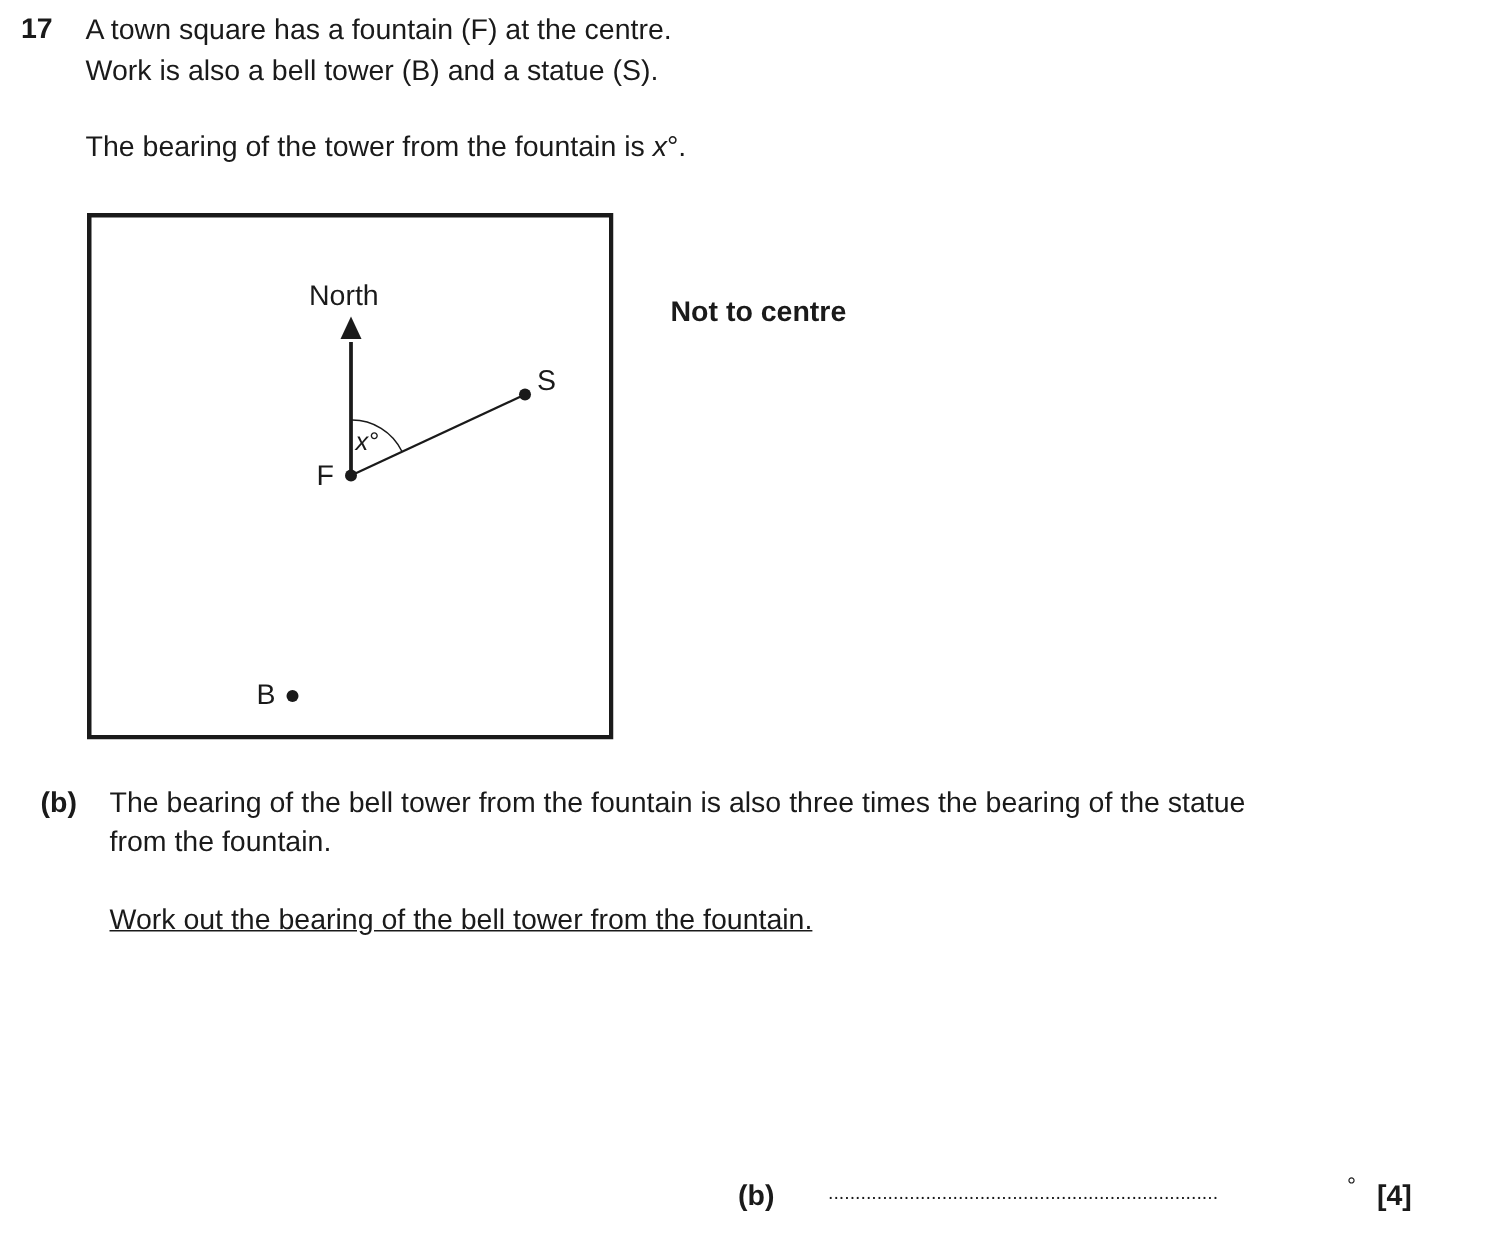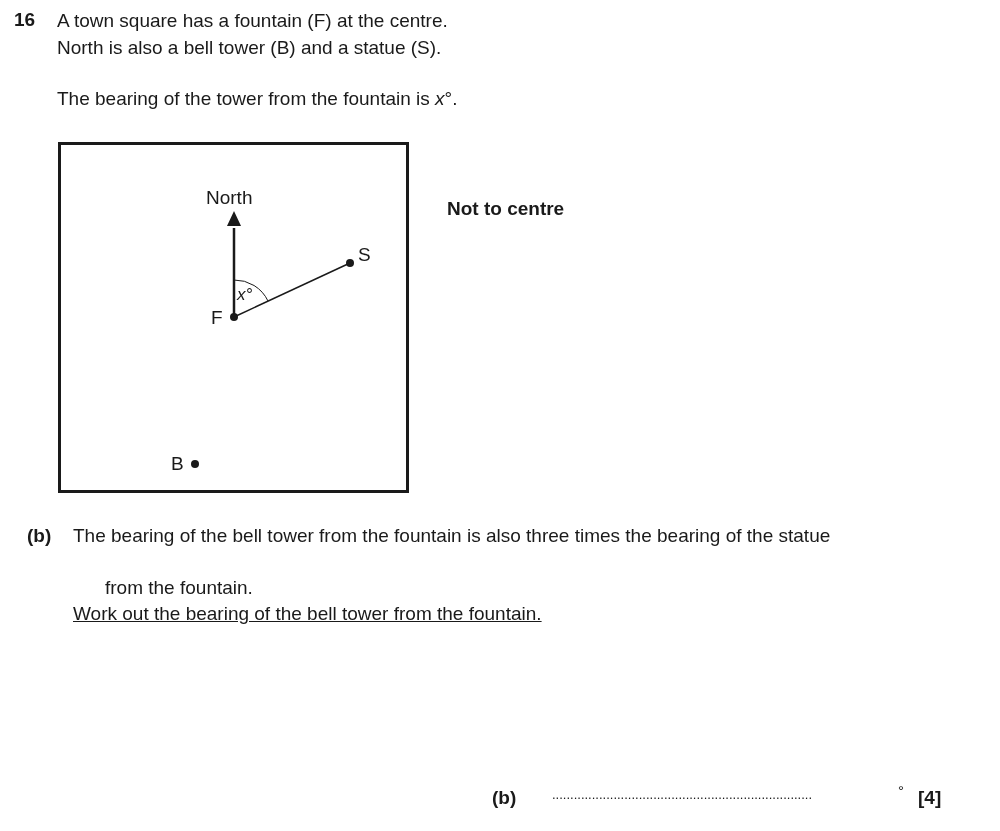--- a/index.html
+++ b/index.html
@@ -11,23 +11,23 @@
   .qnum { left:14px; top:9px; font-size:19px; font-weight:bold; }
   .txt { font-size:19px; line-height:26px; }
   .bold { font-weight:bold; }
   .diagram { position:absolute; left:58px; top:142px; width:351px; height:428px; }
   .diagram svg { display:block; }
   .dots { letter-spacing:0; }
 </style>
 </head>
 <body>
 
-<div class="abs qnum">16</div>
+<div class="abs qnum">17</div>
 <div class="abs txt" style="left:57px; top:8px;">A town square has a fountain (F) at the centre.</div>
-<div class="abs txt" style="left:57px; top:35px;">North is also a bell tower (B) and a statue (S).</div>
+<div class="abs txt" style="left:57px; top:35px;">Work is also a bell tower (B) and a statue (S).</div>
 <div class="abs txt" style="left:57px; top:86px;">
   <span>The bearing of the tower from the fountain is </span><i>x</i><span>°.</span>
 </div>
 
 <div class="diagram">
   <svg width="351" height="351" viewBox="0 0 351 351">
     <rect x="1.5" y="1.5" width="348" height="348" fill="#fff" stroke="#1a1a1a" stroke-width="3"></rect>
 
     <line x1="176" y1="175" x2="176" y2="86" stroke="#1a1a1a" stroke-width="2.5"></line>
     <polygon points="176,69 169,84 183,84" fill="#1a1a1a"></polygon>
@@ -44,19 +44,19 @@
   <div class="abs" style="left:153px; top:165px; font-size:19px;">F</div>
   <div class="abs" style="left:300px; top:102px; font-size:19px;">S</div>
   <div class="abs" style="left:113px; top:311px; font-size:19px;">B</div>
   <div class="abs" style="left:179px; top:143px; font-size:17px; font-style:italic;">x°</div>
 </div>
 
 <div class="abs txt bold" style="left:447px; top:196px;">Not to centre</div>
 
 <div class="abs txt bold" style="left:27px; top:523px;">(b)</div>
 <div class="abs txt" style="left:73px; top:523px;">The bearing of the bell tower from the fountain is also three times the bearing of the statue</div>
-<div class="abs txt" style="left:73px; top:575px;margin-left:32px;">from the fountain.</div>
+<div class="abs txt" style="left:73px; top:549px;">from the fountain.</div>
 <div class="abs txt" style="left:73px; top:601px;text-decoration:underline;">Work out the bearing of the bell tower from the fountain.</div>
 
 <div class="abs txt bold" style="left:492px; top:785px;">(b)</div>
 <div class="abs dots" style="left:552px; top:787px; font-size:13px; width:342px; overflow:hidden;">........................................................................</div>
 <div class="abs" style="left:898px; top:782px; font-size:15px;">°</div>
 <div class="abs txt bold" style="left:918px; top:785px;">[4]</div>
 
 </body></html>

